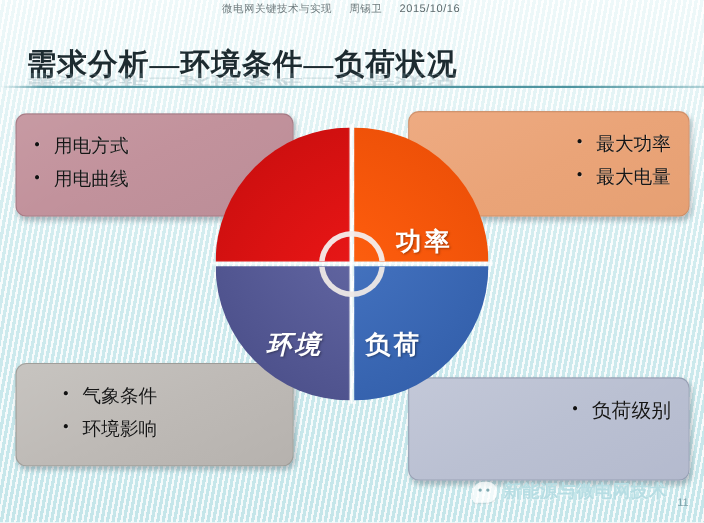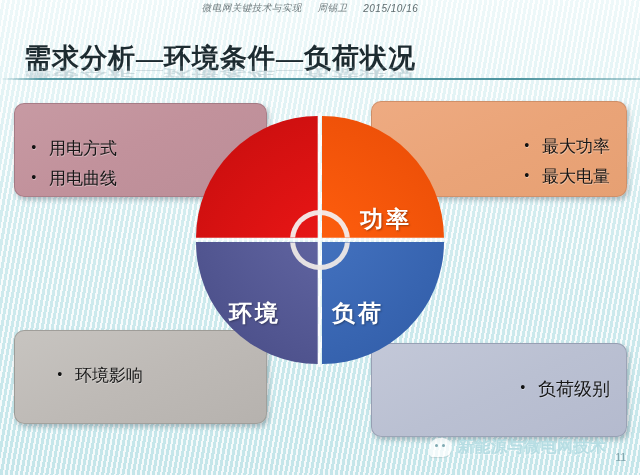--- a/index.html
+++ b/index.html
@@ -40,21 +40,21 @@
     left: 0;
     width: 640px;
     text-align: center;
     padding-right: 20px;
     box-sizing: border-box;
     font-size: 9.5px;
     color: #6f7b7e;
     letter-spacing: 0.5px;
     white-space: nowrap;
   }
-  #header-line .seg { display: inline-block; vertical-align: middle; font-style: italic; }
+  #header-line .seg { display: inline-block; vertical-align: middle; }
   #header-line .gap-sm { display: inline-block; width: 10px; }
   #header-date {
     font-family: "Liberation Sans", sans-serif;
     font-size: 10px;
     color: #5d6a6d;
   }
 
   
   #title {
     position: absolute;
@@ -88,21 +88,21 @@
     white-space: nowrap;
     pointer-events: none;
   }
 
   
   .box {
     position: absolute;
     border-radius: 10px;
     box-sizing: border-box;
     box-shadow: 2px 3px 5px rgba(60,80,90,0.33);
-    padding: 30px 16px 10px 16px;
+    padding: 14px 16px 10px 16px;
   }
   .box ul {
     list-style: none;
     margin: 0;
     padding: 0;
   }
   .box li {
     position: relative;
     font-size: 17px;
     line-height: 30px;
@@ -190,21 +190,21 @@
     position: absolute;
     color: #ffffff;
     font-size: 23px;
     font-weight: bold;
     letter-spacing: 3px;
     white-space: nowrap;
     text-shadow: 1px 1px 2px rgba(0,0,0,0.35);
   }
   #label-tl { left: 33px;  top: 88px;  }
   #label-tr { left: 152px; top: 88px; margin-left: 12px;  }
-  #label-bl { left: 33px;  top: 182px; }
+  #label-bl { left: 46px;  top: 182px; font-style: italic; }
   #label-br { left: 136px; top: 182px; }
 
   
   #sep-v {
     position: absolute; left: 121px; top: -3px; width: 5px; height: 254px;
     background: linear-gradient(to right, rgba(255,255,255,0.15), rgba(255,255,255,0.92), rgba(255,255,255,0.15));
     pointer-events: none;
   }
   #sep-h {
     position: absolute; left: -4px; top: 121px; width: 256px; height: 5px;
@@ -312,20 +312,21 @@
 
   <div class="box" id="box-tr">
     <ul>
       <li>最大功率</li>
       <li>最大电量</li>
     </ul>
   </div>
 
   <div class="box" id="box-bl">
     <ul>
+      <li>气象条件</li>
       <li>环境影响</li>
     </ul>
   </div>
 
   <div class="box" id="box-br">
     <ul>
       <li>负荷级别</li>
     </ul>
   </div>
 

